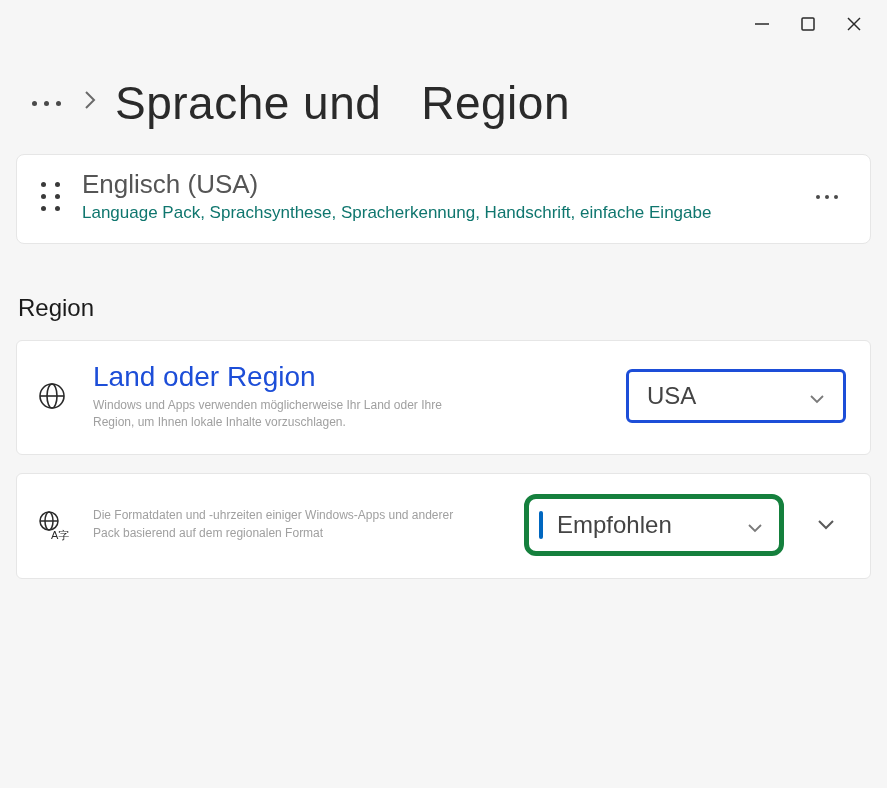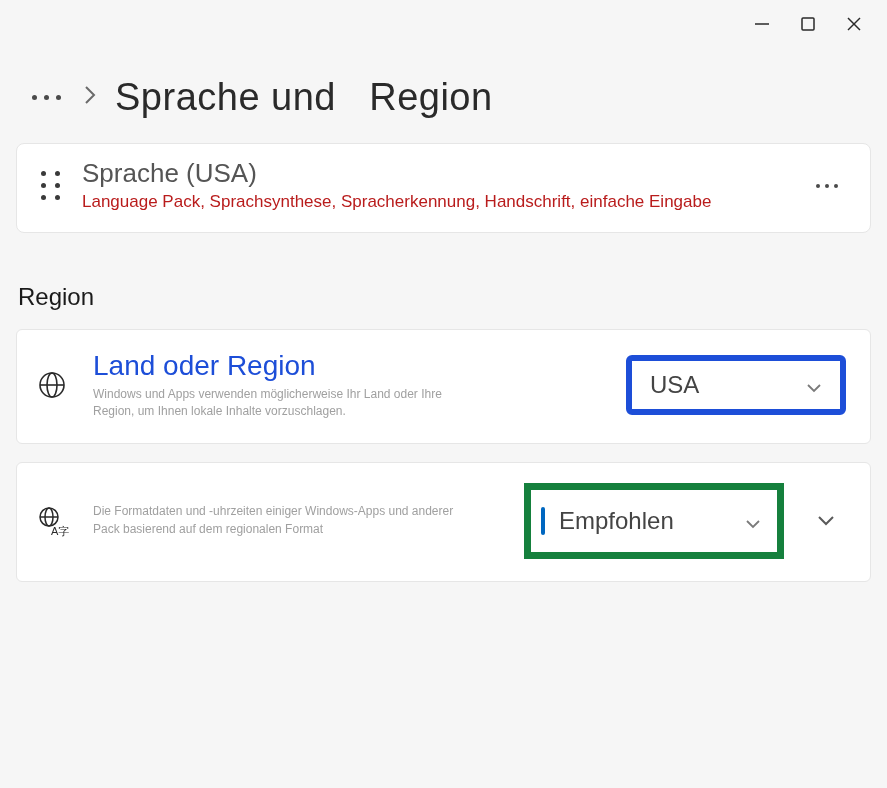--- a/index.html
+++ b/index.html
@@ -44,21 +44,21 @@
       height: 5px;
       background: #4a4a4a;
       border-radius: 50%;
     }
     .chevron {
       color: #6a6a6a;
       font-size: 22px;
       font-weight: 300;
     }
     .breadcrumb-title {
-      font-size: 38px;
+      font-size: 46px;
       font-weight: 400;
       color: #2a2a2a;
       letter-spacing: 0.5px;
     }
     .content {
       padding: 0 16px;
     }
     .card {
       background: #fff;
       border: 1px solid #e6e6e6;
@@ -86,21 +86,21 @@
       flex: 1;
     }
     .card-title {
       font-size: 26px;
       color: #555;
       font-weight: 400;
       margin-bottom: 2px;
     }
     .card-desc {
       font-size: 17px;
-      color: #b91c1c;
+      color: #0f766e;
       line-height: 1.35;
     }
     .more-dots {
       display: flex;
       gap: 5px;
       padding: 8px;
       cursor: pointer;
     }
     .more-dots span {
       width: 4px;
@@ -139,38 +139,38 @@
       margin-bottom: 4px;
     }
     .setting-desc {
       font-size: 12px;
       color: #a0a0a0;
       line-height: 1.45;
       max-width: 390px;
     }
     .dropdown {
       background: #fff;
-      border: 6px solid #1d4ed8;
+      border: 3px solid #1d4ed8;
       border-radius: 6px;
       padding: 24px 18px;
       display: flex;
       align-items: center;
       justify-content: space-between;
       min-width: 220px;
       height: 52px;
       cursor: pointer;
       font-size: 24px;
       color: #444;
     }
     .dropdown-focused {
-      border: 7px solid #15803d;
-      border-radius: 0;
+      border: 5px solid #15803d;
+      border-radius: 12px;
       padding: 10px 16px 10px 10px;
       min-width: 260px;
-      height: 76px;
+      height: 62px;
     }
     .dropdown-focused .inner-accent {
       width: 4px;
       height: 28px;
       background: #0067c0;
       border-radius: 2px;
       margin-right: 14px;
     }
     .dropdown-focused .dd-label {
       flex: 1;
@@ -226,21 +226,21 @@
   <div class="card">
     <div class="drag-handle">
       <span></span>
         <span></span>
         <span></span>
         <span></span>
         <span></span>
         <span></span>
     </div>
     <div class="card-body">
-      <div class="card-title">Sprache (USA)</div>
+      <div class="card-title">Englisch (USA)</div>
       <div class="card-desc">Language Pack, Sprachsynthese, Spracherkennung, Handschrift, einfache Eingabe</div>
     </div>
     <div class="more-dots">
       <span></span>
         <span></span>
         <span></span>
     </div>
   </div>
 
   <div class="section-header">Region</div>

